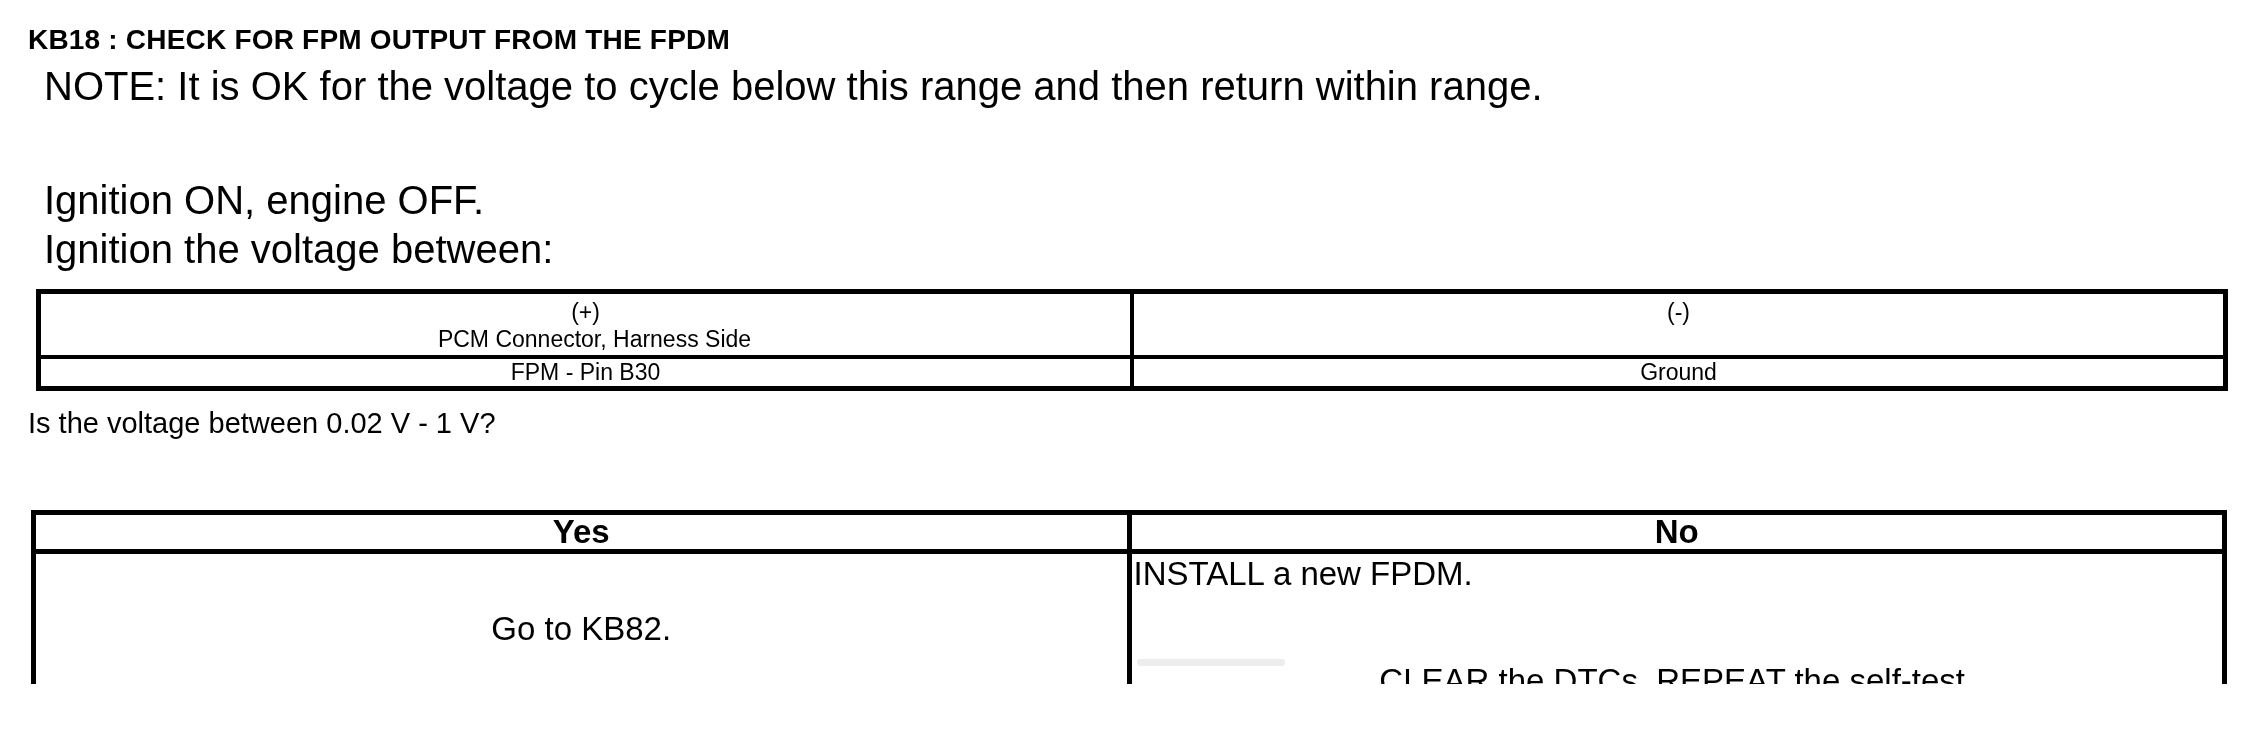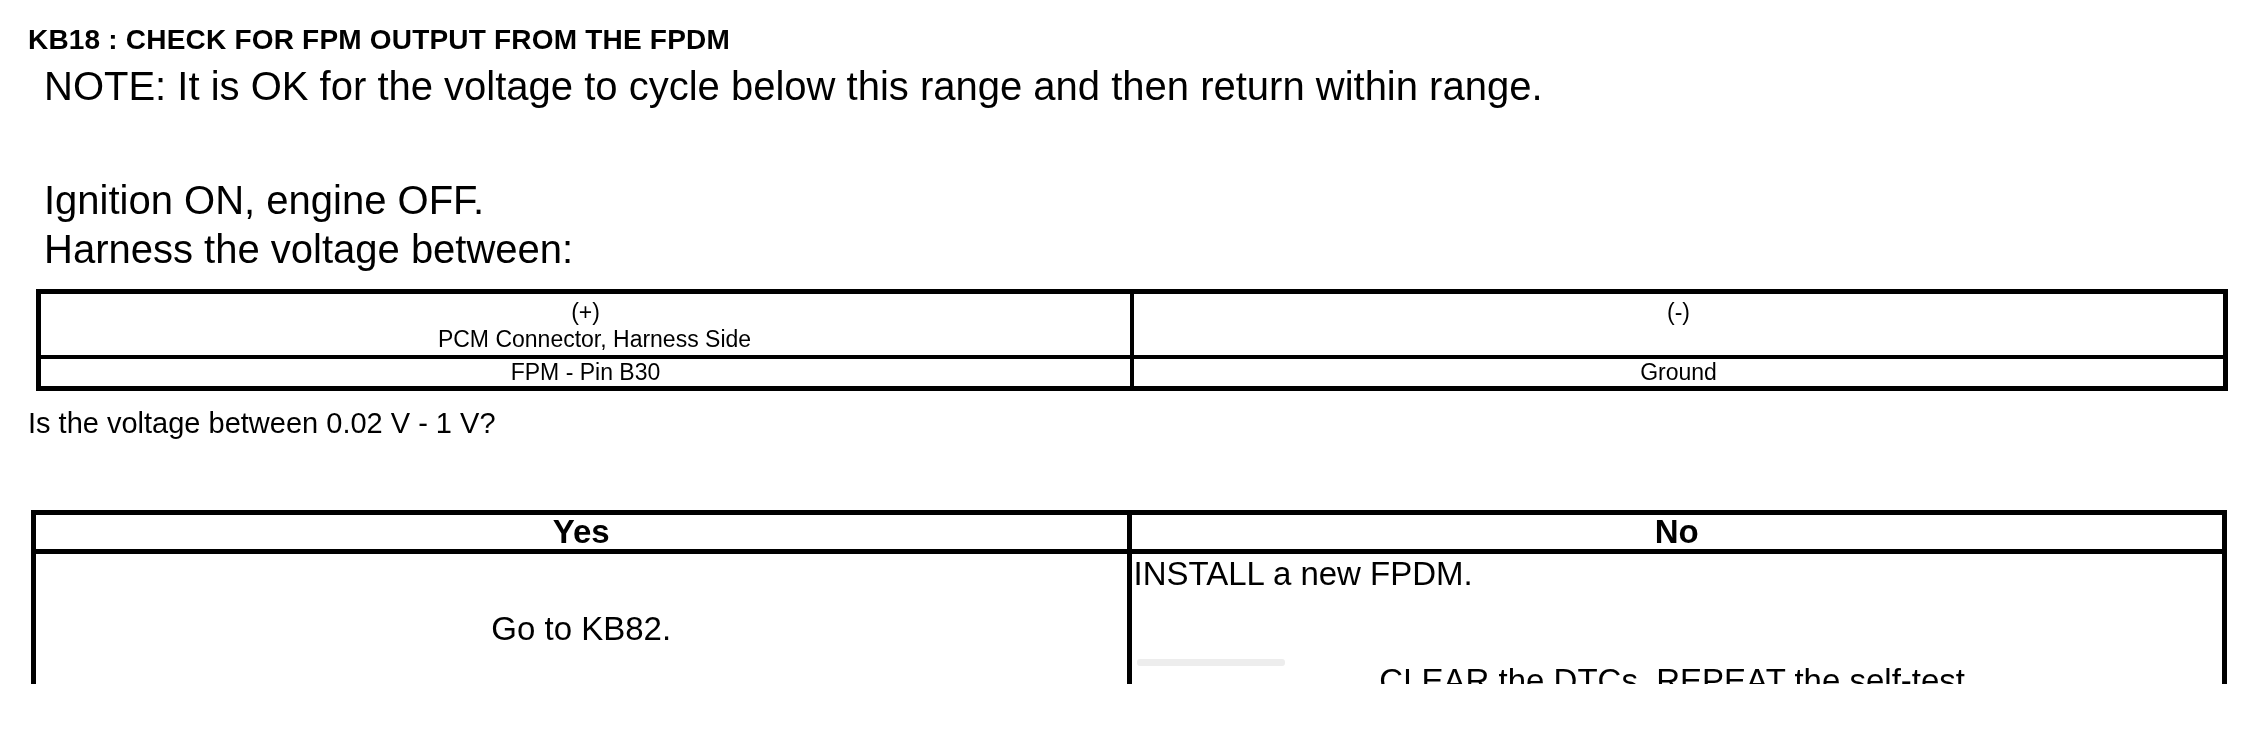--- a/index.html
+++ b/index.html
@@ -89,21 +89,21 @@
 </style>
 </head>
 <body>
 
 <div class="page">
 
   <div class="abs title">KB18 : CHECK FOR FPM OUTPUT FROM THE FPDM</div>
 
   <div class="abs bodyline line-note">NOTE: It is OK for the voltage to cycle below this range and then return within range.</div>
   <div class="abs bodyline line-ign">Ignition ON, engine OFF.</div>
-  <div class="abs bodyline line-measure">Harness the voltage between:</div>
+  <div class="abs bodyline line-measure">Ignition the voltage between:</div>
 
   <table class="abs meas-table">
     <colgroup>
         <col style="width:50%">
         <col style="width:50%">
       </colgroup>
     <tbody>
         <tr class="meas-head">
       <td>
         <span class="meas-sign">(+)</span>

